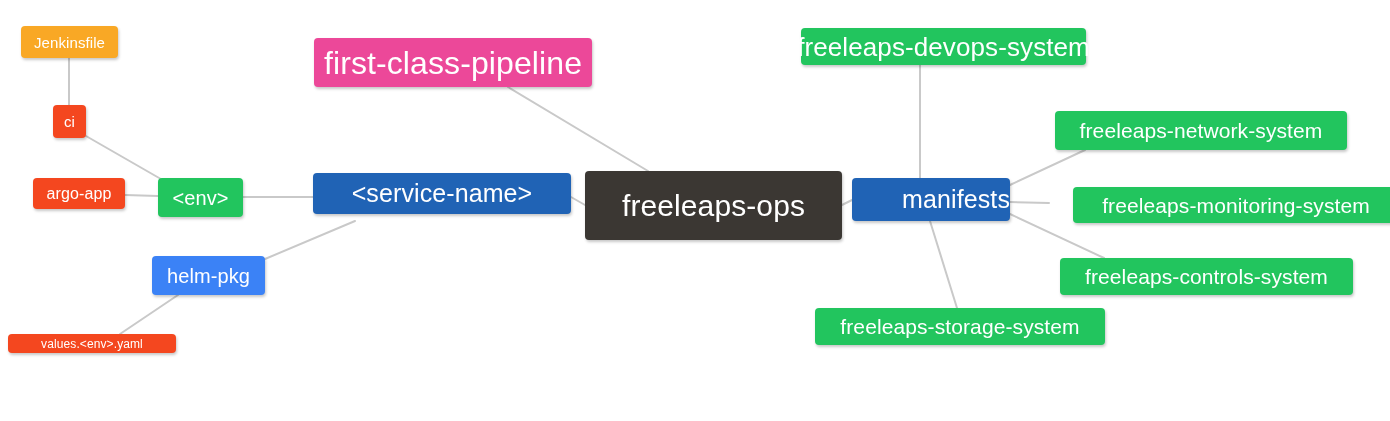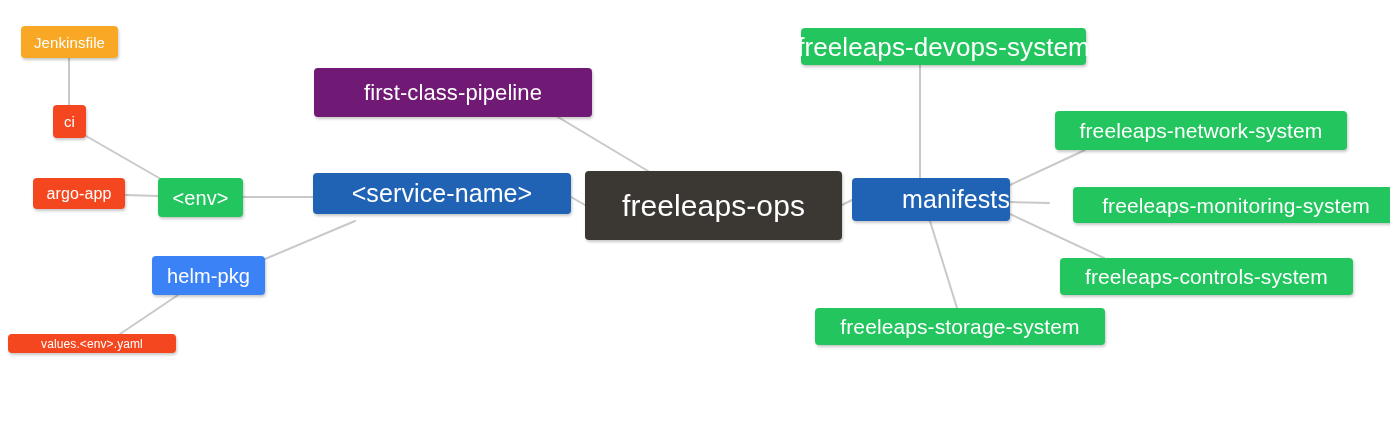--- a/index.html
+++ b/index.html
@@ -68,21 +68,21 @@
   <div id="node-layer">
       <div class="node" style="left: 585px; top: 171px; width: 257px; height: 69px; background: rgb(59, 55, 51); font-size: 30px; text-align: center;">
         <span class="node-label">freeleaps-ops</span>
       </div>
       <div class="node" style="left: 313px; top: 173px; width: 258px; height: 41px; background: rgb(32, 99, 181); font-size: 25px;">
         <span class="node-label">&lt;service-name&gt;</span>
       </div>
       <div class="node" style="left: 852px; top: 178px; width: 158px; height: 43px; background: rgb(32, 99, 181); font-size: 25px; justify-content: flex-end;">
         <span class="node-label">manifests</span>
       </div>
-      <div class="node" style="left: 314px; top: 38px; width: 278px; height: 49px; background: #701a75; font-size: 22px; margin-top: 30px;">
+      <div class="node" style="left: 314px; top: 38px; width: 278px; height: 49px; background: #ec4899; font-size: 32px;">
         <span class="node-label">first-class-pipeline</span>
       </div>
       <div class="node" style="left: 158px; top: 178px; width: 85px; height: 39px; background: rgb(34, 197, 94); font-size: 20px;">
         <span class="node-label">&lt;env&gt;</span>
       </div>
       <div class="node" style="left: 152px; top: 256px; width: 113px; height: 39px; background: #3b82f6; font-size: 20px;">
         <span class="node-label">helm-pkg</span>
       </div>
       <div class="node" style="left: 53px; top: 105px; width: 33px; height: 33px; background: rgb(244, 71, 31); font-size: 15px;">
         <span class="node-label">ci</span>

